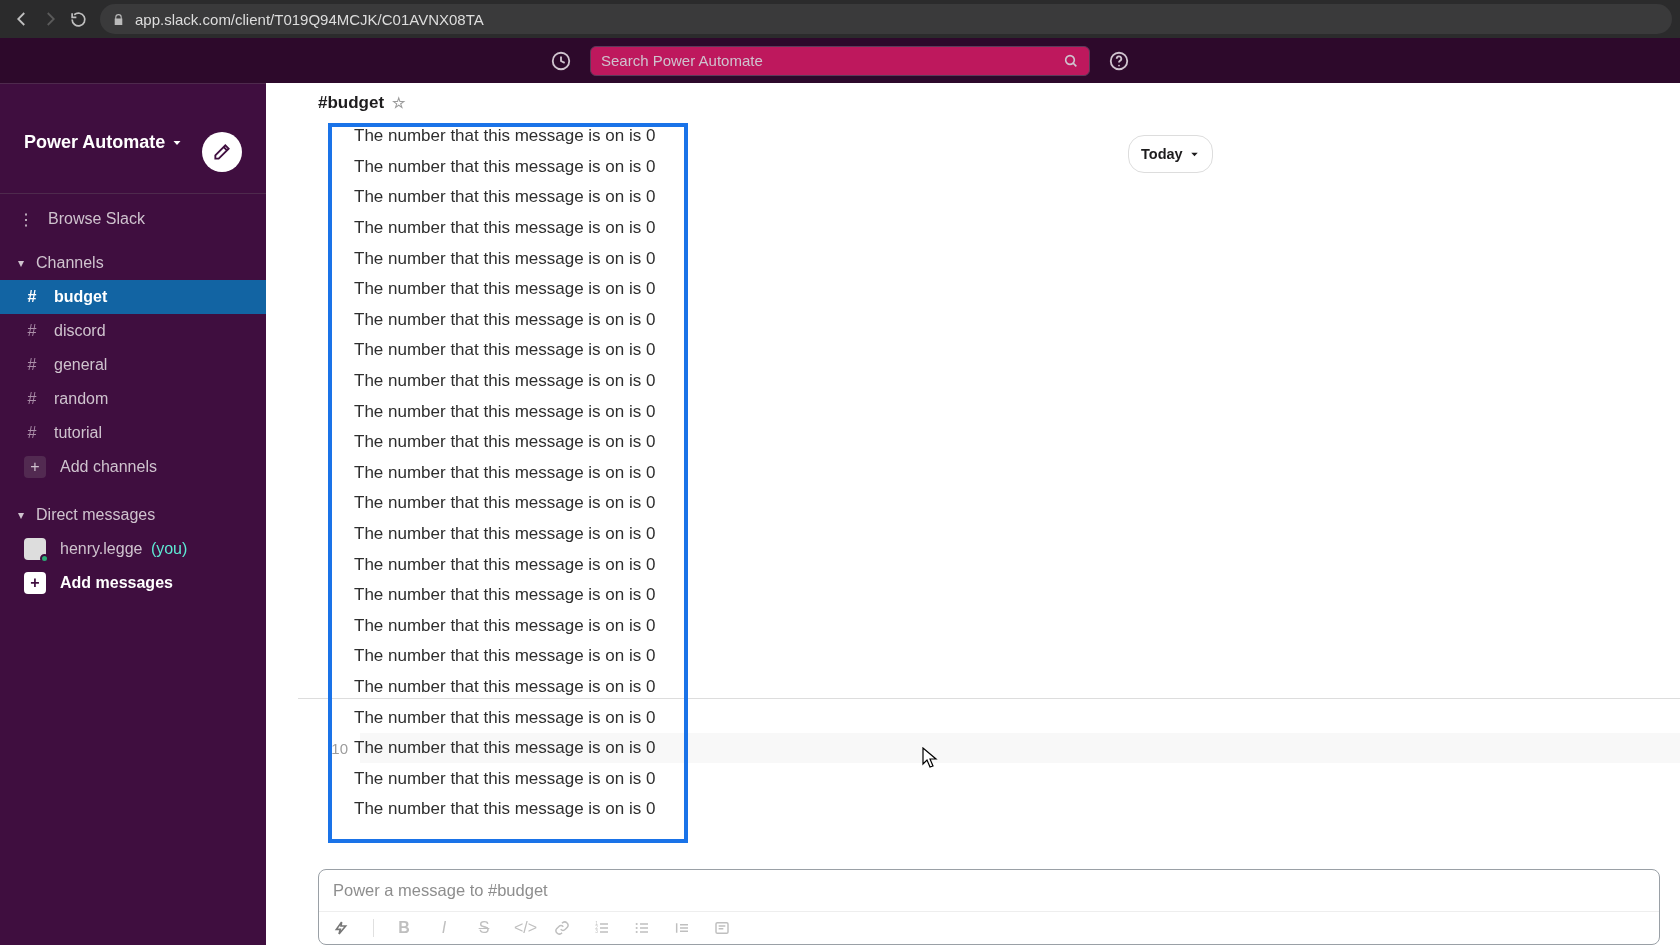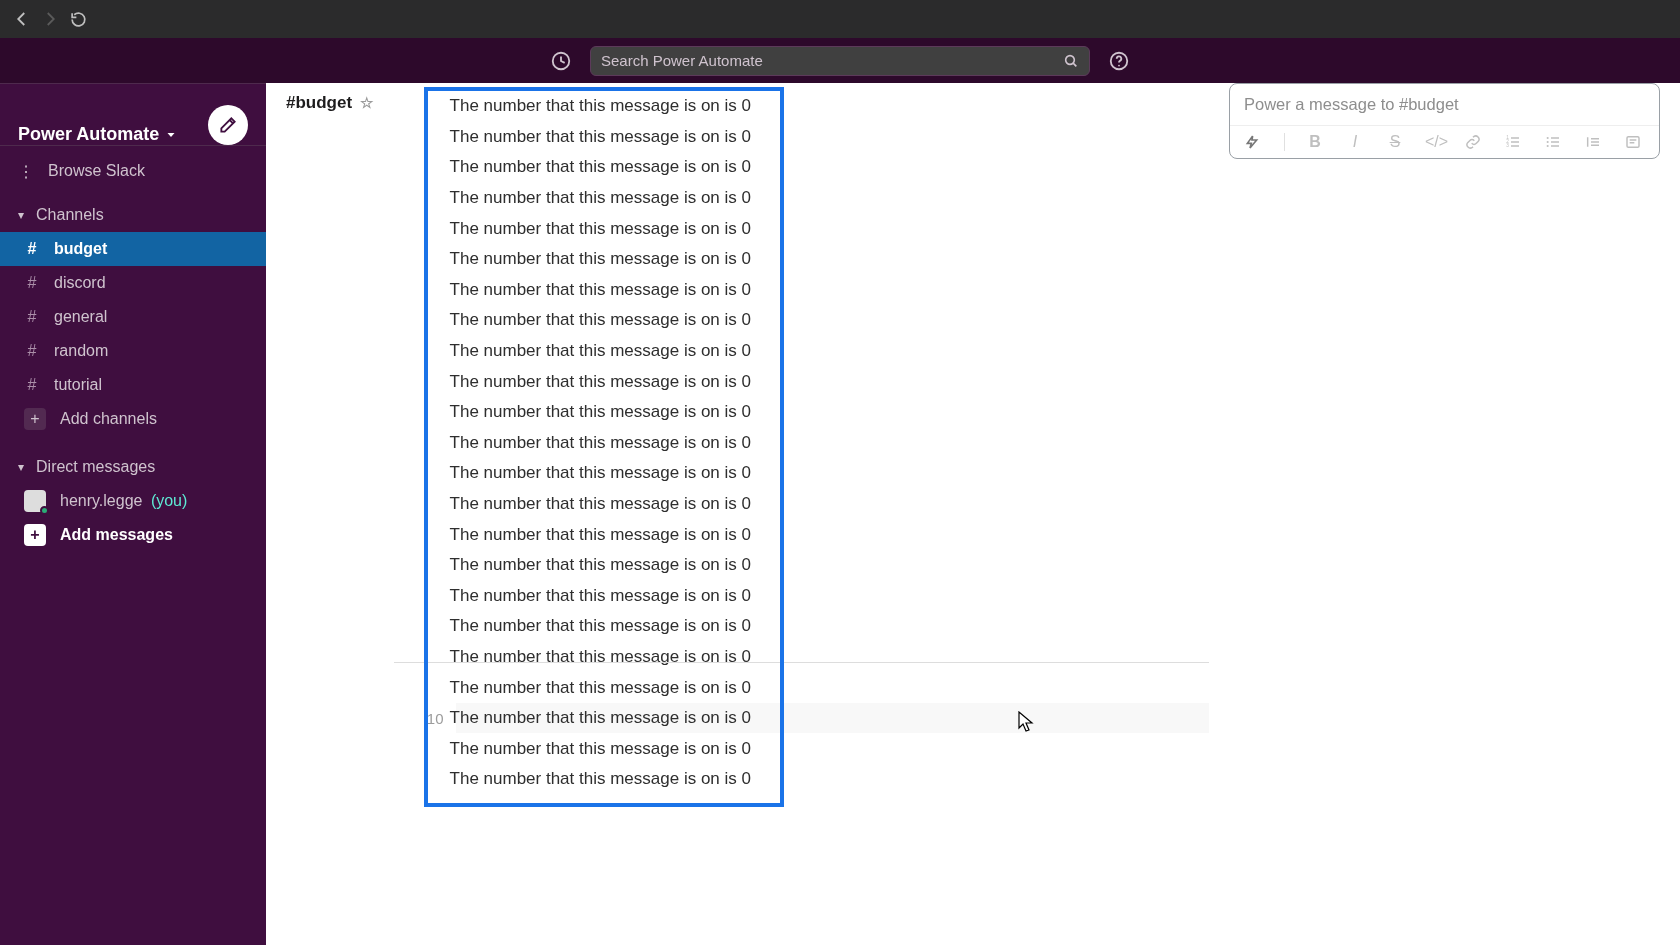--- a/index.html
+++ b/index.html
@@ -17,37 +17,38 @@
     display:flex; align-items:center; padding: 0 12px; color:#ddd; font-size: 15px;
   }
   .addr .lock { margin-right: 10px; color:#bbb; }
 
   
   .topbar {
     height: 45px; background: #2d092b; display:flex; align-items:center; justify-content:center;
     position: relative;
   }
   .search-box {
-    width: 500px; height: 30px; background: #404040; border: 1px solid #5c3a5a;
+    width: 500px; height: 30px; background: #be185d; border: 1px solid #5c3a5a;
     border-radius: 6px; color:#cfc3ce; display:flex; align-items:center; padding:0 10px;
     font-size: 15px;
   }
   .search-box .spacer { flex:1; }
   
   .topbar-inner { display:flex; align-items:center; gap:18px; }
 
   
   .main { display:flex; height: calc(945px - 38px - 45px); }
   .sidebar {
     width: 266px; background: #3f0e3f; color:#cfc3ce; display:flex; flex-direction:column;
     border-top: 1px solid #4e2a4d;
   }
   .ws-header {
-    height: 62px; display:flex; align-items:flex-end; padding: 0 18px; justify-content:space-between;
+    height: 62px; display:flex; align-items:flex-start; padding: 0 24px; justify-content:space-between;
     border-bottom: 1px solid #4e2a4d;
+    margin-top: 48px;
   }
   .ws-name { color:#fff; font-weight:800; font-size:18px; display:flex; align-items:center; gap:6px;}
   .compose {
     width:40px;height:40px;border-radius:50%;background:#fff;color:#3f0e3f;
     display:flex;align-items:center;justify-content:center;
   }
   .side-section { padding: 8px 0; }
   .side-row {
     display:flex; align-items:center; gap:12px; height:34px; padding:0 18px; font-size:16px;
     cursor:pointer; color:#cfc3ce;
@@ -65,42 +66,42 @@
   .avatar-sm {
     width:22px;height:22px;border-radius:4px;background:#ddd;display:inline-block;position:relative;
   }
   .presence-dot {
     width:9px;height:9px;border-radius:50%;background:#2bac76;border:2px solid #3f0e3f;
     position:absolute; right:-3px; bottom:-3px;
   }
   .you-tag { color:#5eead4; margin-left:4px; }
 
   
-  .content { flex:1; background:#fff; color:#1d1c1d; display:flex; flex-direction:row; position:relative;}
+  .content { flex:1; background:#fff; color:#1d1c1d; display:flex; flex-direction:column; position:relative;padding-left:32px;}
   .channel-header {
     padding: 10px 20px 6px 20px;
   }
   .channel-title { font-weight:800; font-size:17px; display:flex; align-items:center; gap:8px;}
   .star { color:#9c9c9c; font-size:15px; }
   .topic { color:#777; font-size:14.5px; margin-top:2px;}
 
   .messages-wrap { flex:1; position:relative; overflow:hidden; }
 
   .blue-box {
     position:absolute; top: 4px; left: 30px; width: 360px; height: 720px;
     border: 4px solid #1a73e8; background: transparent; z-index: 3; pointer-events:none;
   }
 
   .date-pill {
     position:absolute; top: 16px; left: 830px; height:38px; padding:0 12px;
     border:1px solid #ddd; border-radius:16px; background:#fff; display:flex; align-items:center;
     font-size:14.5px; font-weight:600; gap:6px; z-index:2;
   }
 
-  .msg-list { position:absolute; top: 8px; left: 62px; right: 0; }
+  .msg-list { position:absolute; top: 2px; left: 62px; right: 0; }
   .msg-row { height: 30.6px; display:flex; align-items:center; font-size:17px; color:#2e2e2e;}
   .msg-row .ts { width: 44px; margin-left:-50px; color:#9c9c9c; font-size:15px; text-align:right; padding-right:6px; visibility:hidden;}
   .msg-row.hover { background:#f8f8f8; }
   .msg-row.hover .ts { visibility:visible; }
 
   .divider-line {
     position:absolute; left:0; right:0; top: 579px; border-top:1px solid #ddd; z-index:1;
   }
 
   .cursor {
@@ -136,20 +137,28 @@
   <div class="nav-btn disabled">
     <svg width="18" height="18" viewBox="0 0 24 24" fill="none" stroke="currentColor" stroke-width="2.4">
         <polyline points="9 4 17 12 9 20"></polyline>
       </svg>
   </div>
   <div class="nav-btn">
     <svg width="17" height="17" viewBox="0 0 24 24" fill="none" stroke="currentColor" stroke-width="2.4">
         <path d="M3 12a9 9 0 1 0 3-6.7"></path>
         <polyline points="3 3 3 9 9 9"></polyline>
       </svg>
+  </div>
+  <div class="addr">
+    <span class="lock">
+      <svg width="13" height="13" viewBox="0 0 24 24" fill="currentColor">
+          <path d="M6 10V8a6 6 0 1 1 12 0v2h1v12H5V10h1zm2 0h8V8a4 4 0 1 0-8 0v2z"></path>
+        </svg>
+    </span>
+    <span>app.slack.com/client/T019Q94MCJK/C01AVNX08TA</span>
   </div>
 </div>
 
 <div class="topbar">
   <div class="topbar-inner">
     <span style="color:#cfc3ce">
       <svg width="22" height="22" viewBox="0 0 24 24" fill="none" stroke="currentColor" stroke-width="2">
           <circle cx="12" cy="12" r="9"></circle>
           <polyline points="12 7 12 12 16 14"></polyline>
         </svg>

